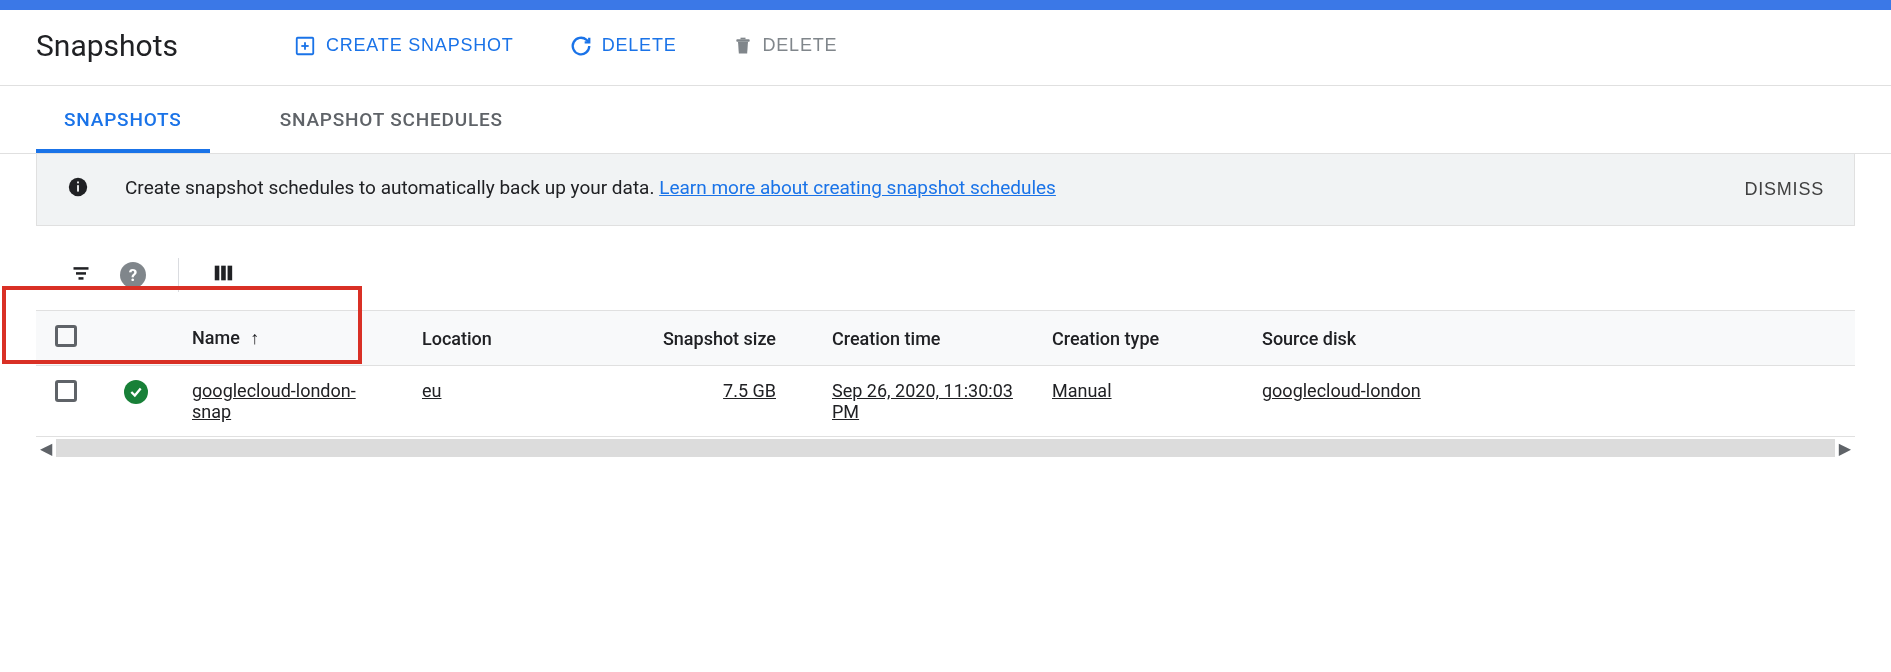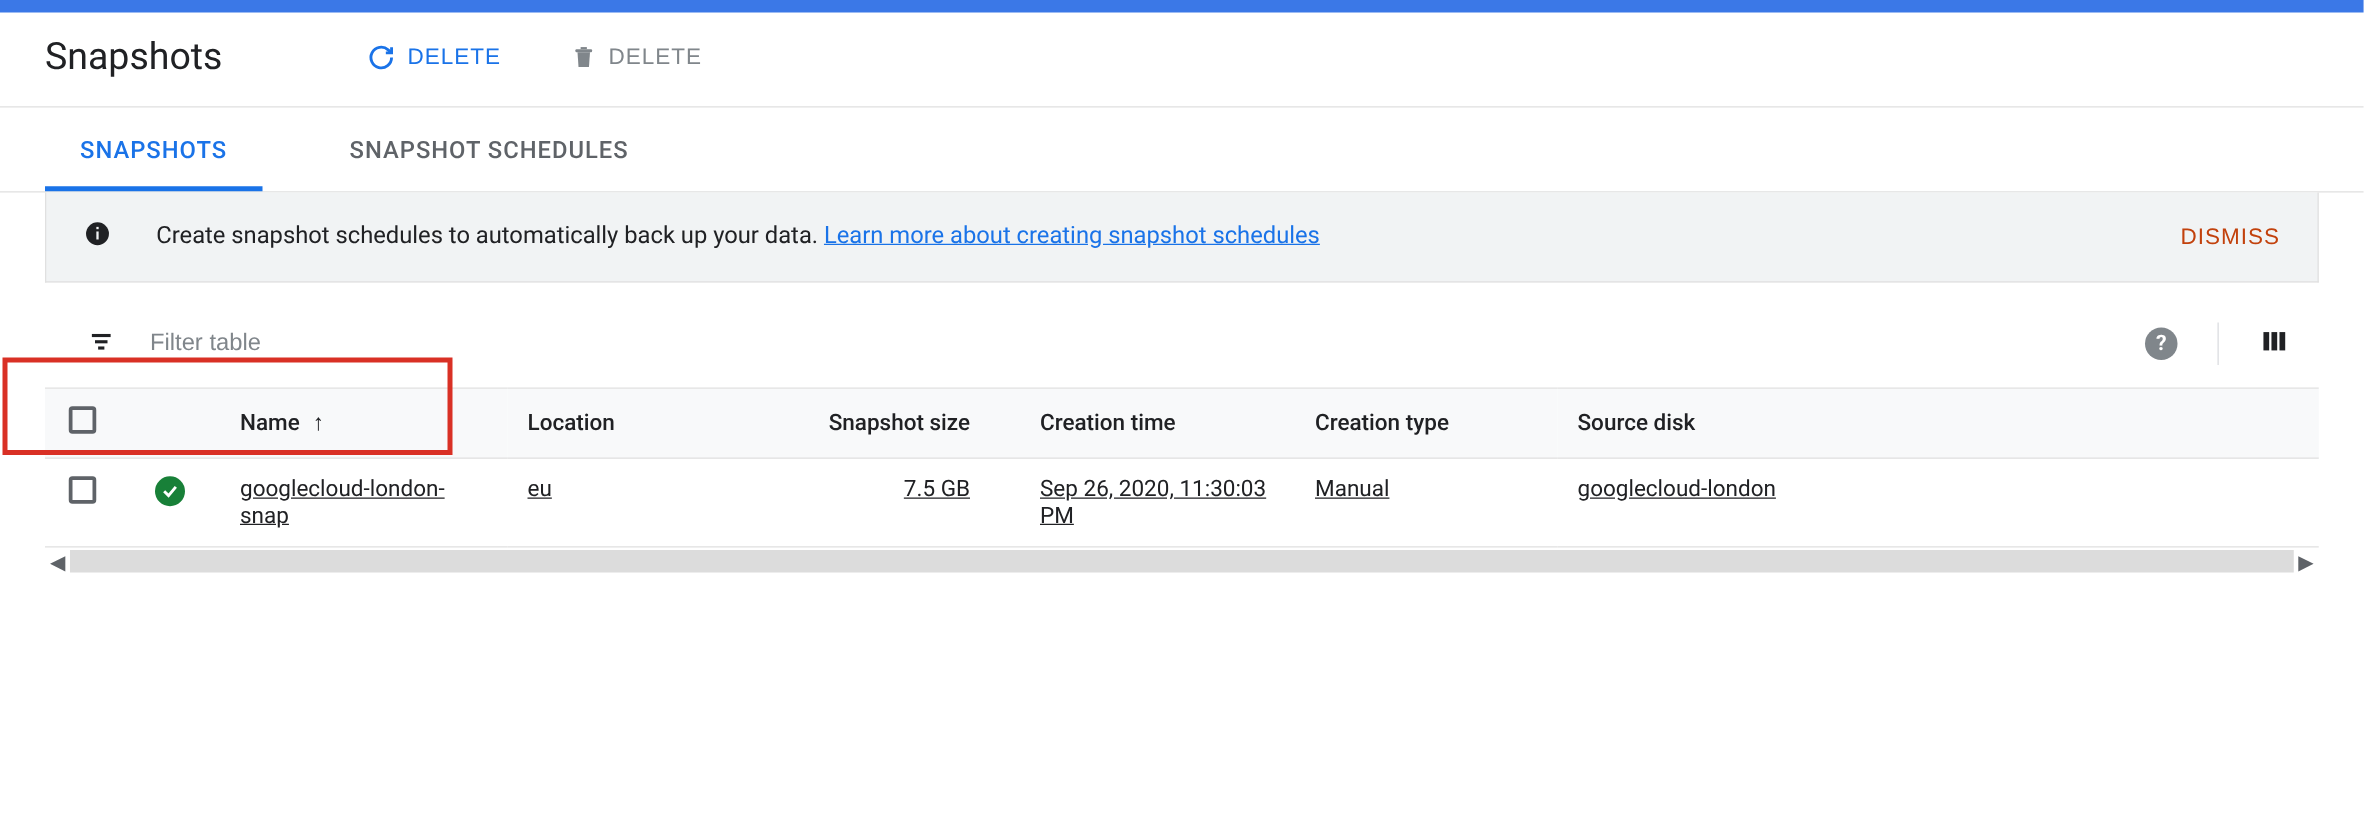--- a/index.html
+++ b/index.html
@@ -63,21 +63,21 @@
     display: flex;
     padding: 22px 30px;
     border: 1px solid #e0e0e0;
     border-top: none;
     font-size: 19px;
   }
   .info-banner .icon-wrap { margin-right: 36px; }
   .info-banner .msg { flex: 1; }
   .info-banner a { color: #1a73e8; text-decoration: underline; }
   .dismiss-btn {
-    color: #c2410c;
+    color: #404040;
     font-weight: 500;
     font-size: 18px;
     letter-spacing: 0.8px;
     cursor: pointer;
     background: none;
     border: none;
   }
 
   .filter-row {
     display: flex;
@@ -180,20 +180,28 @@
   }
 </style>
 </head>
 <body>
 
 <div class="top-blue-bar"></div>
 
 <div class="header">
   <h1 class="page-title">Snapshots</h1>
 
+  <button class="action-btn">
+    <svg width="22" height="22" viewBox="0 0 24 24" fill="none" stroke="#1a73e8" stroke-width="2">
+        <rect x="3" y="3" width="18" height="18" rx="1"></rect>
+        <line x1="12" y1="8" x2="12" y2="16"></line>
+        <line x1="8" y1="12" x2="16" y2="12"></line>
+      </svg>
+    <span>CREATE SNAPSHOT</span>
+  </button>
 
 
   <button class="action-btn">
     <svg width="22" height="22" viewBox="0 0 24 24" fill="none" stroke="#1a73e8" stroke-width="2.5">
         <path d="M21 12a9 9 0 1 1-3-6.7L21 8"></path>
         <polyline points="21 3 21 8 16 8"></polyline>
       </svg>
     <span>DELETE</span>
   </button>
 
@@ -227,21 +235,20 @@
 </div>
 
 <div class="filter-row">
   <span class="filter-icon">
     <svg width="22" height="20" viewBox="0 0 24 24" fill="#202124">
         <rect x="3" y="5" width="18" height="3"></rect>
         <rect x="6" y="11" width="12" height="3"></rect>
         <rect x="9" y="17" width="6" height="3"></rect>
       </svg>
   </span>
-  <input class="filter-input" placeholder="Filter table" style="">
   <span class="help-icon">?</span>
   <span class="divider-v"></span>
   <span class="columns-icon">
     <svg width="24" height="22" viewBox="0 0 24 24" fill="#202124">
         <rect x="3" y="4" width="5" height="16"></rect>
         <rect x="10" y="4" width="5" height="16"></rect>
         <rect x="17" y="4" width="5" height="16"></rect>
       </svg>
   </span>
 </div>

